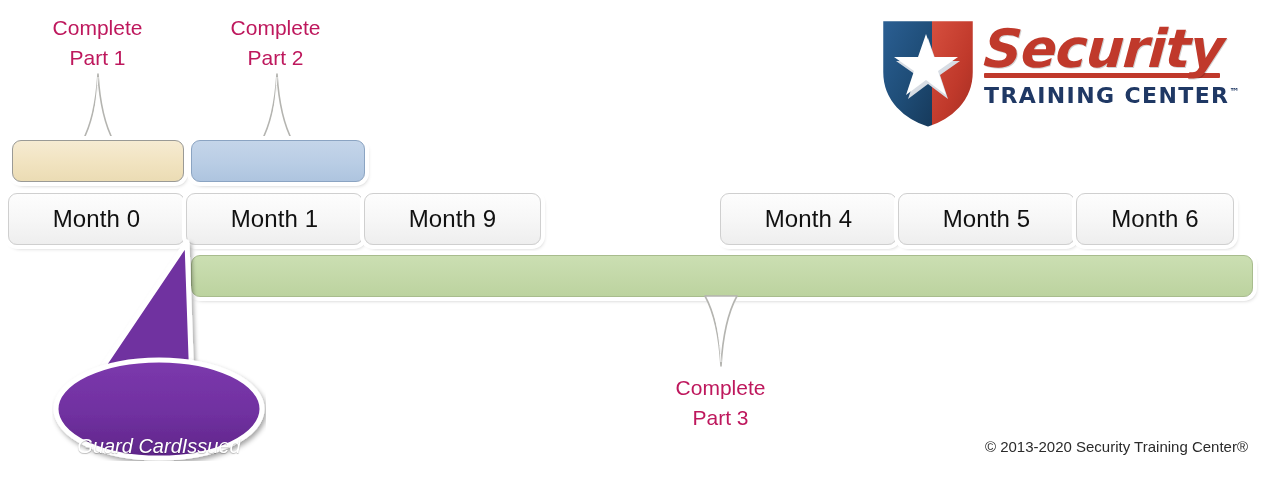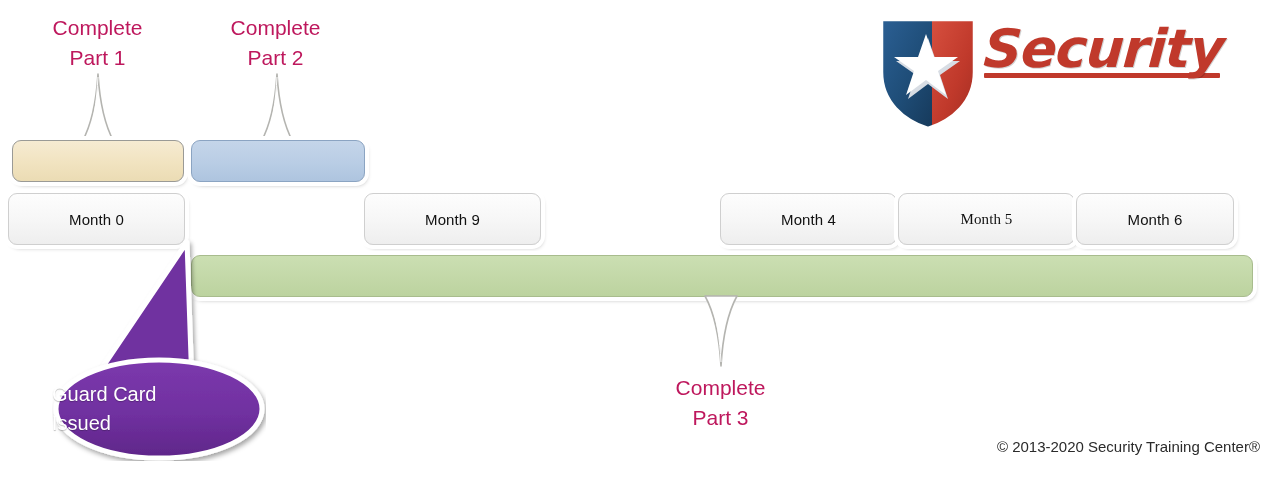--- a/index.html
+++ b/index.html
@@ -44,21 +44,21 @@
     height: 52px;
     border-radius: 9px;
     border: 1px solid #cfcfcf;
     background: linear-gradient(180deg,#fdfdfd 0%, #f7f7f7 48%, #eeeeee 100%);
     box-shadow:
       0 0 0 4px #ffffff,
       2px 3px 4px rgba(0,0,0,0.30);
     display: flex;
     align-items: center;
     justify-content: center;
-    font-size: 15px;
+    font-size: 24px;
     color: #111111;
     letter-spacing: .1px;
   }
 
   
   .callout-label {
     position: absolute;
     text-align: center;
     font-size: 21px;
     line-height: 30px;
@@ -78,28 +78,28 @@
     left: 52px;
     top: 357px;
     width: 214px;
     height: 104px;
   }
   #guard-oval-text {
     position: absolute;
     left: 0; top: 0;
     width: 214px; height: 104px;
     display: flex;
-    flex-direction: column;
-    align-items: flex-start;
+    align-items: flex-end;
     justify-content: center;
     color: #ffffff;
     font-size: 20px;
     line-height: 29px;
     text-align: center;
     text-shadow: 0 1px 1px rgba(0,0,0,.25);
+    font-style: italic;
   }
 
   
   #logo {
     position: absolute;
     left: 876px;
     top: 8px;
     width: 350px;
     height: 126px;
   }
@@ -138,21 +138,21 @@
   }
   #logo-tm {
     font-size: 10px;
     vertical-align: super;
     letter-spacing: 0;
   }
 
   
   #copyright {
     position: absolute;
-    right: 20px;
+    right: 32px;
     top: 438px;
     font-size: 15px;
     color: #2b2b2b;
     white-space: nowrap;
   }
 </style>
 </head>
 <body>
 
 <div id="stage">
@@ -173,27 +173,30 @@
     <path d="M18 5 C 16.8 28, 14.2 50, 6.5 68" fill="none" stroke="#ffffff" stroke-width="1"></path>
   </svg>
 
   <div class="bar phase-cream" style="left:12px; top:140px; width:172px; height:42px;"></div>
 
   <div class="bar phase-blue" style="left:191px; top:140px; width:174px; height:42px;"></div>
 
   <div class="month-cell" style="left:8px; width:177px;">
     <span>Month 0</span>
   </div>
+  <div class="month-cell" style="left:186px; width:177px;">
+    <span>Month 1</span>
+  </div>
   <div class="month-cell" style="left:364px; width:177px;">
     <span>Month 9</span>
   </div>
   <div class="month-cell" style="left:720px; width:177px;">
     <span>Month 4</span>
   </div>
-  <div class="month-cell" style="left:898px; width:177px;font-family:Liberation Serif, serif;">
+  <div class="month-cell" style="left:898px; width:177px;">
     <span>Month 5</span>
   </div>
   <div class="month-cell" style="left:1076px; width:158px;">
     <span>Month 6</span>
   </div>
 
   <div class="bar phase-green" style="left:191px; top:255px; width:1062px; height:42px;"></div>
 
   <svg class="spike" style="left:703px; top:294px;" width="36" height="74" viewBox="0 0 36 74">
     <path d="M2 2 C 13 22, 16.5 46, 18 72 C 19.5 46, 23 22, 34 2 Z" fill="#ffffff" stroke="#b4b4b0" stroke-width="1.6" stroke-linejoin="round"></path>
@@ -255,18 +258,21 @@
       </g>
 
       <path d="M52 24 L60 47 L84 47 L64 61 L72 85 L52 70 L32 85 L40 61 L20 47 L44 47 Z" fill="#d8dde4"></path>
       <path d="M50 20 L58 43 L82 43 L62 57 L70 81 L50 66 L30 81 L38 57 L18 43 L42 43 Z" fill="#ffffff"></path>
       <path d="M6 6 L98 6 L98 58 C98 88, 76 106, 52 114 C28 106, 6 88, 6 58 Z" fill="none" stroke="#ffffff" stroke-width="2.5"></path>
     </svg>
 
     <div id="logo-wordmark">
       <div id="logo-security">Security</div>
       <div id="logo-rule"></div>
+      <div id="logo-training">
+        <span>TRAINING CENTER</span><span id="logo-tm">™</span>
+      </div>
     </div>
   </div>
 
   <div id="copyright">© 2013-2020 Security Training Center®</div>
 
 </div>
 
 </body></html>

